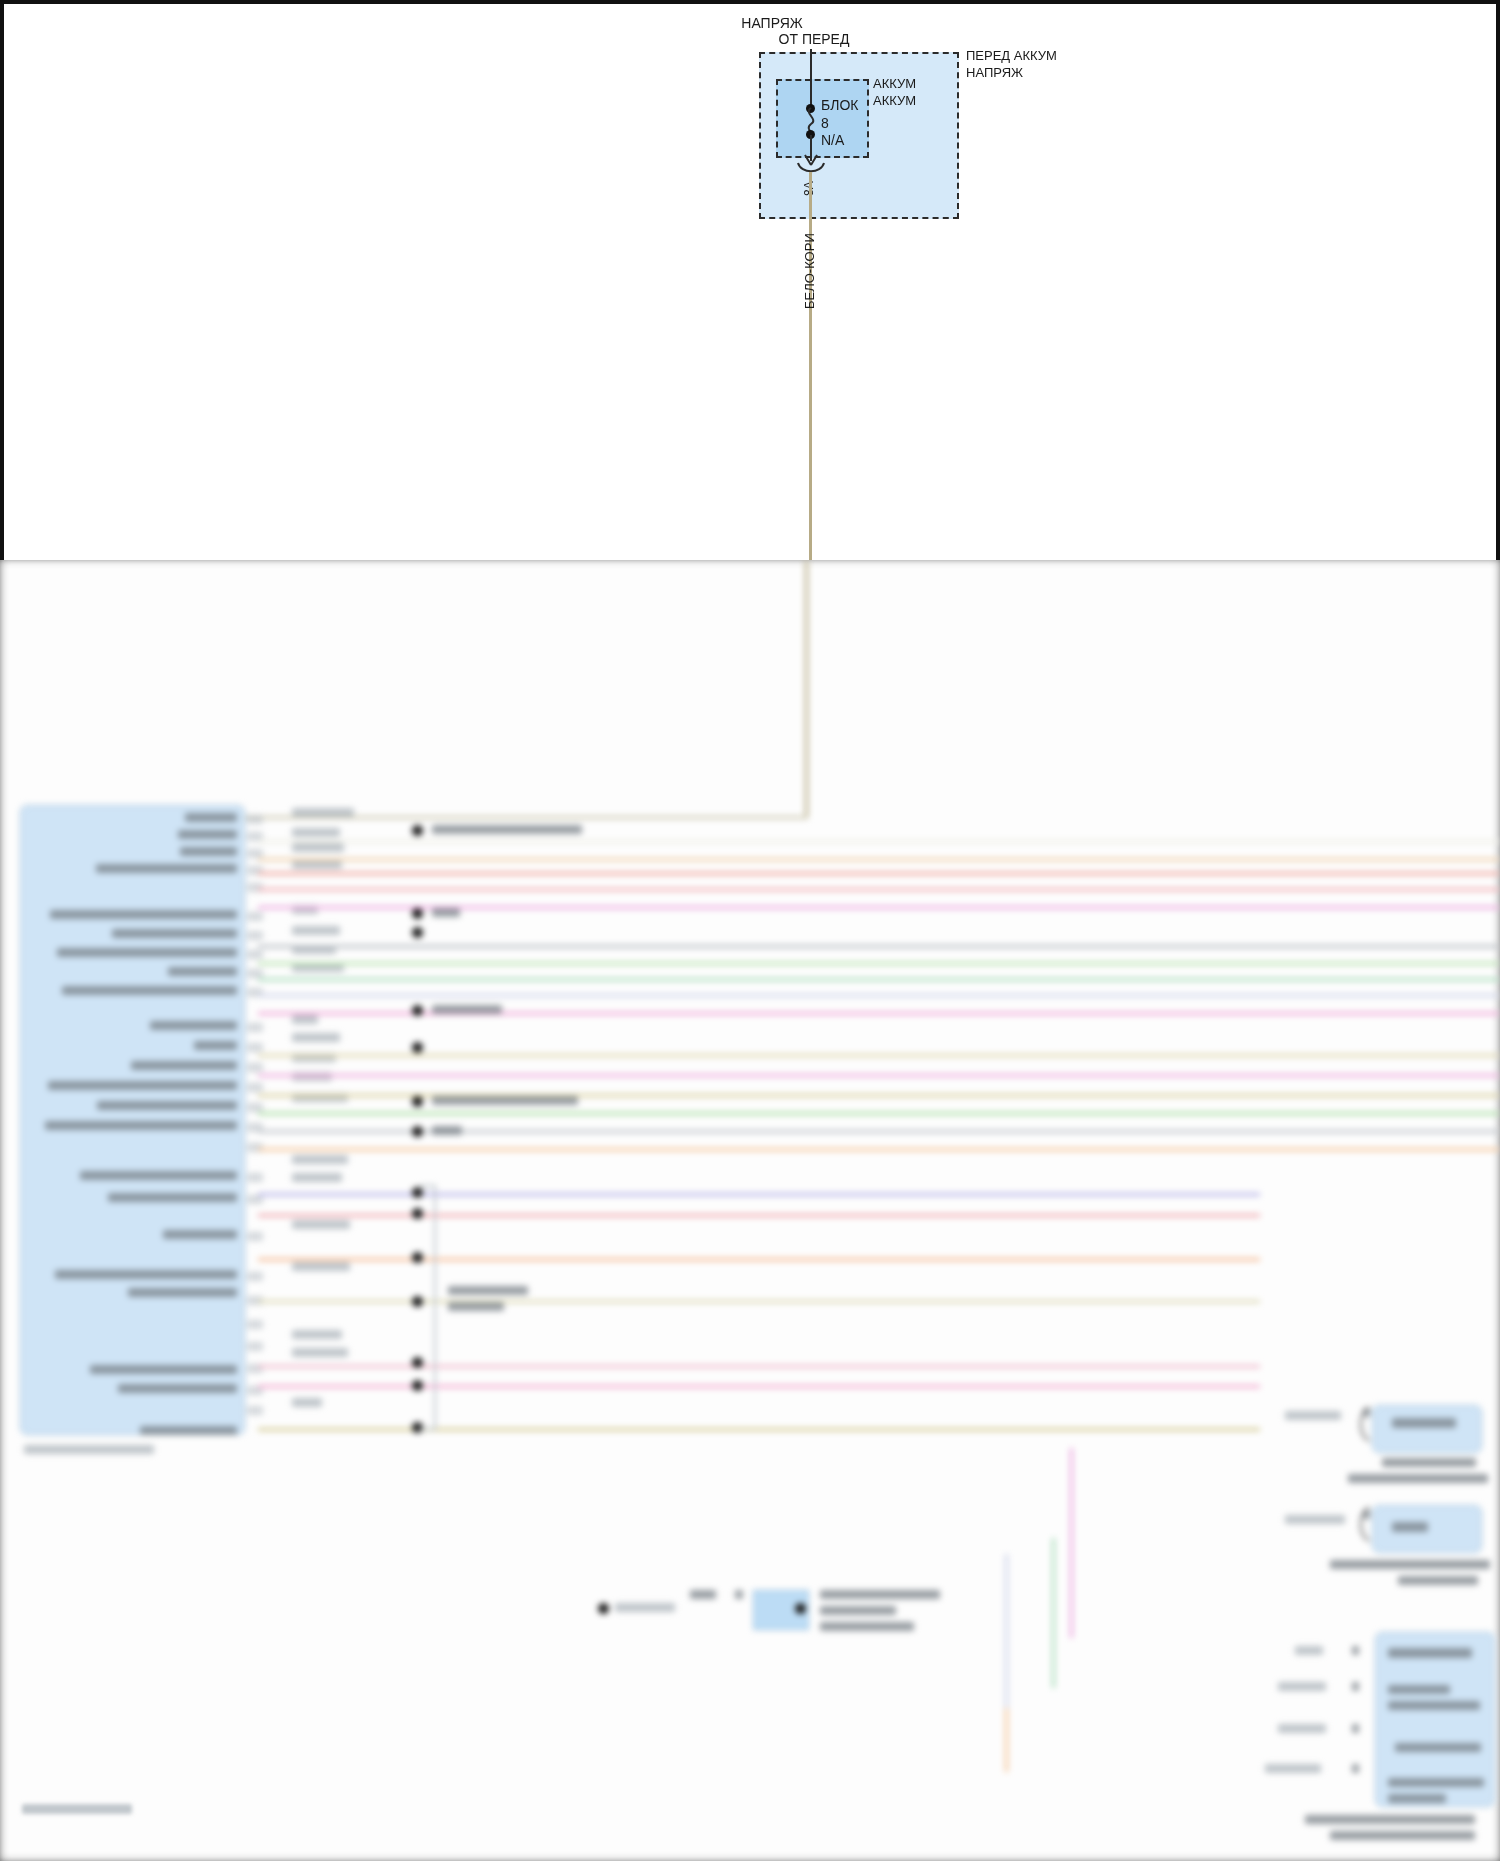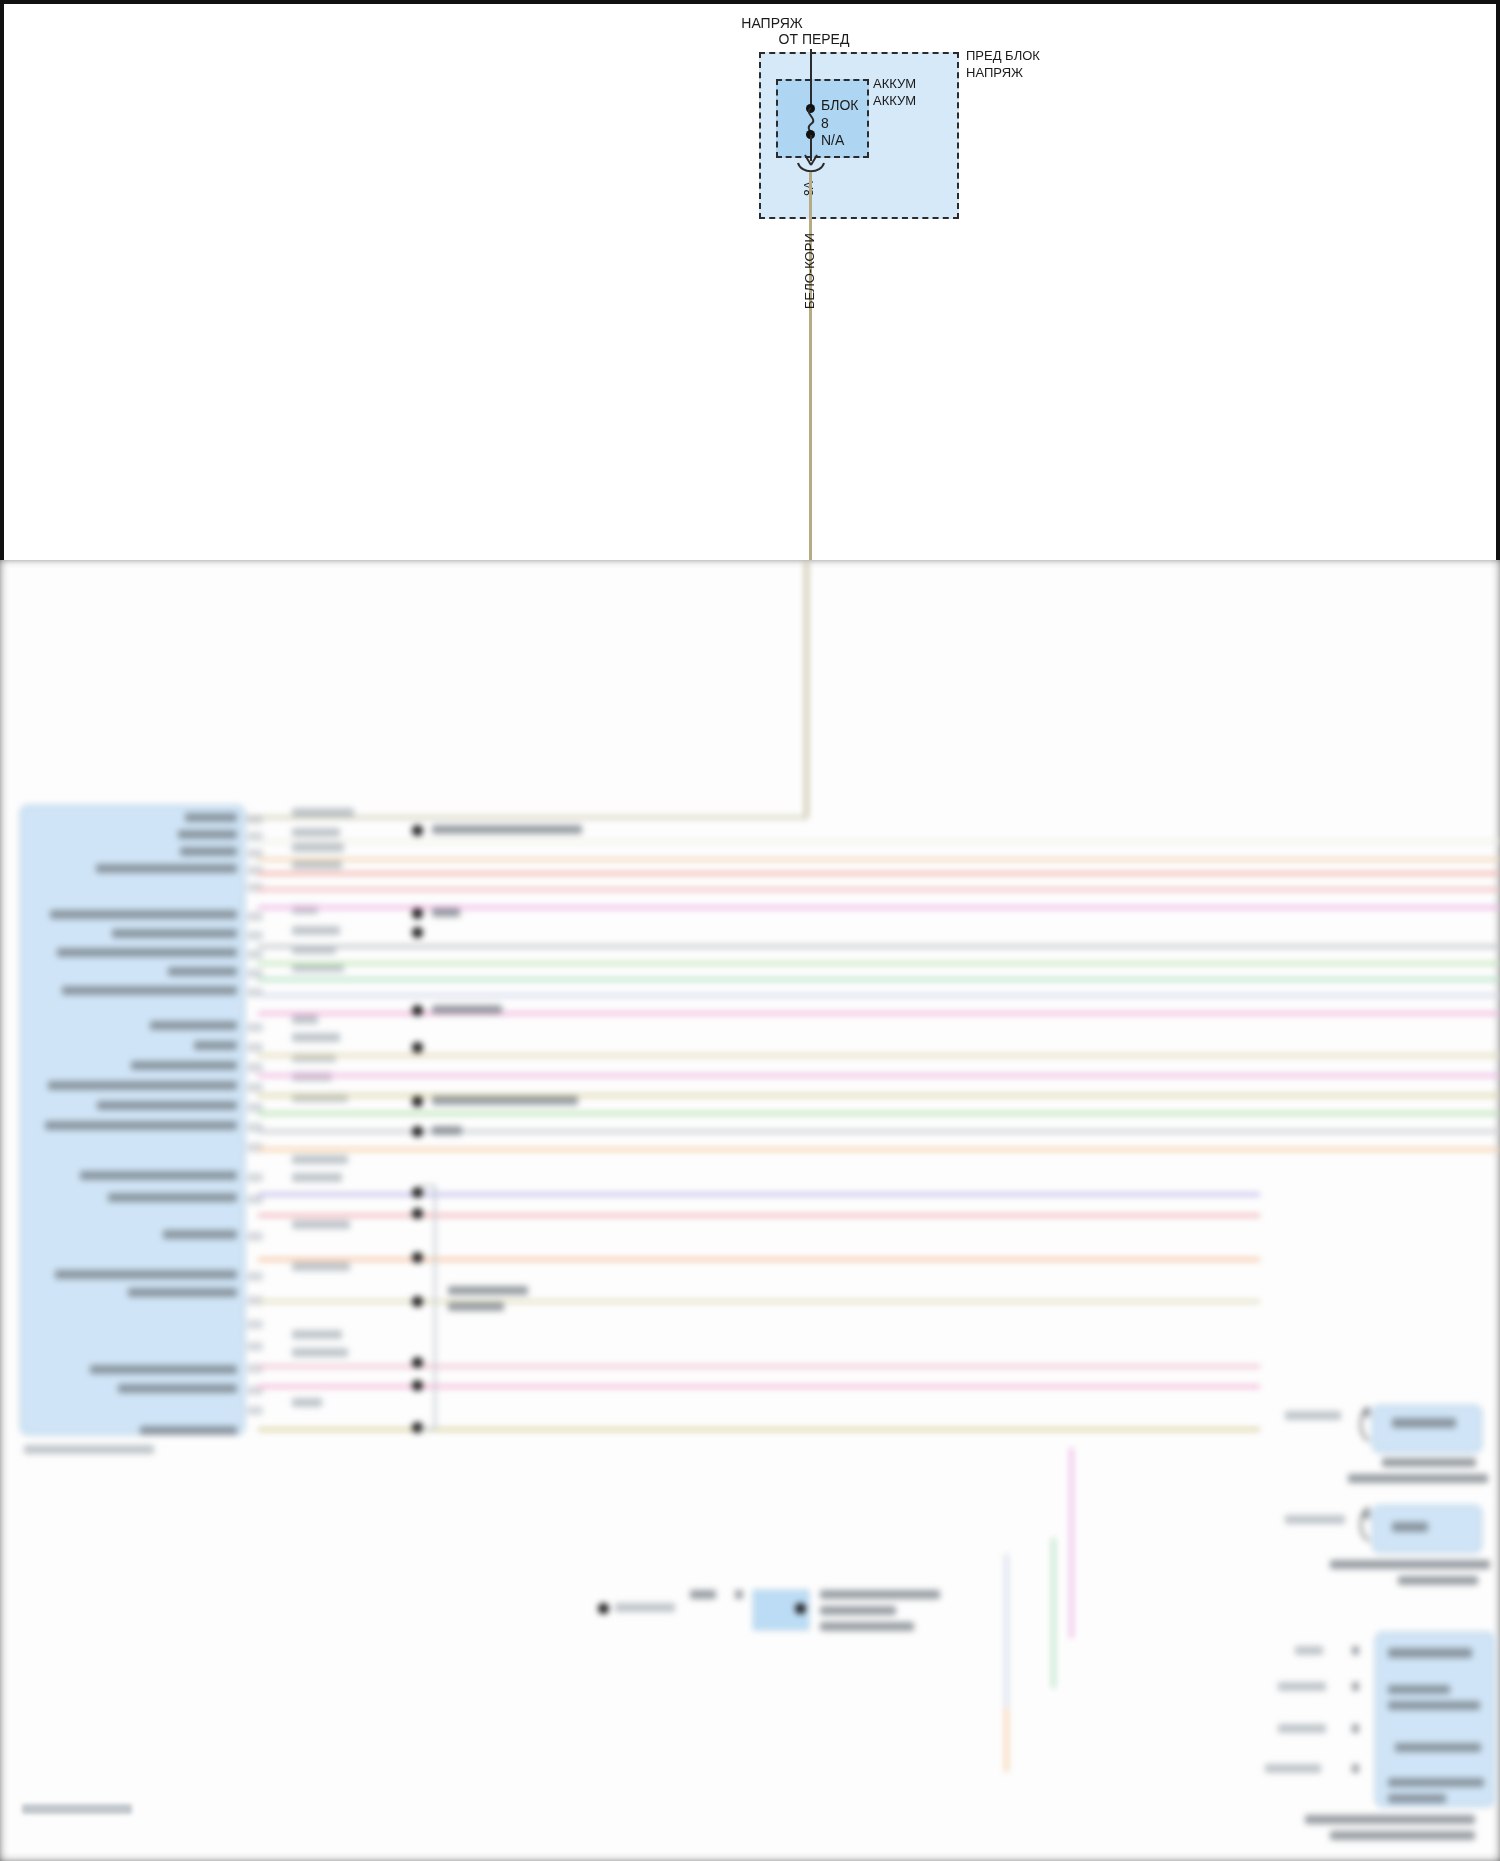--- a/index.html
+++ b/index.html
@@ -150,21 +150,21 @@
 
   <div id="top-panel">
 
     <div class="lbl c" style="left:768px; top:12px; font-size:14px;text-align:right;">НАПРЯЖ</div>
     <div class="lbl c" style="left:810px; top:28px; font-size:14px;">ОТ ПЕРЕД</div>
 
     <div class="dashbox fill-outer" style="left:755px; top:48px; width:200px; height:167px;"></div>
 
     <div class="dashbox fill-inner" style="left:772px; top:75px; width:93px; height:79px;"></div>
 
-    <div class="lbl" style="left:962px; top:44px; font-size:13px;">ПРЕД БЛОК</div>
+    <div class="lbl" style="left:962px; top:44px; font-size:13px;">ПЕРЕД АККУМ</div>
     <div class="lbl" style="left:962px; top:61px; font-size:13px;">НАПРЯЖ</div>
 
     <div class="lbl" style="left:869px; top:72px; font-size:13px;">АККУМ</div>
     <div class="lbl" style="left:869px; top:89px; font-size:13px;">АККУМ</div>
 
     <div class="wire-v" style="left:806px; top:45px; height:60px;"></div>
 
     <div class="node" style="left:802px; top:100px;"></div>
     <svg style="position:absolute; left:796px; top:103px;" width="22" height="26" viewBox="0 0 22 26">
       <path d="M11 1 C 3 6, 19 12, 11 17 C 7 20, 9 23, 11 25" fill="none" stroke="#2b2b2b" stroke-width="2"></path>

